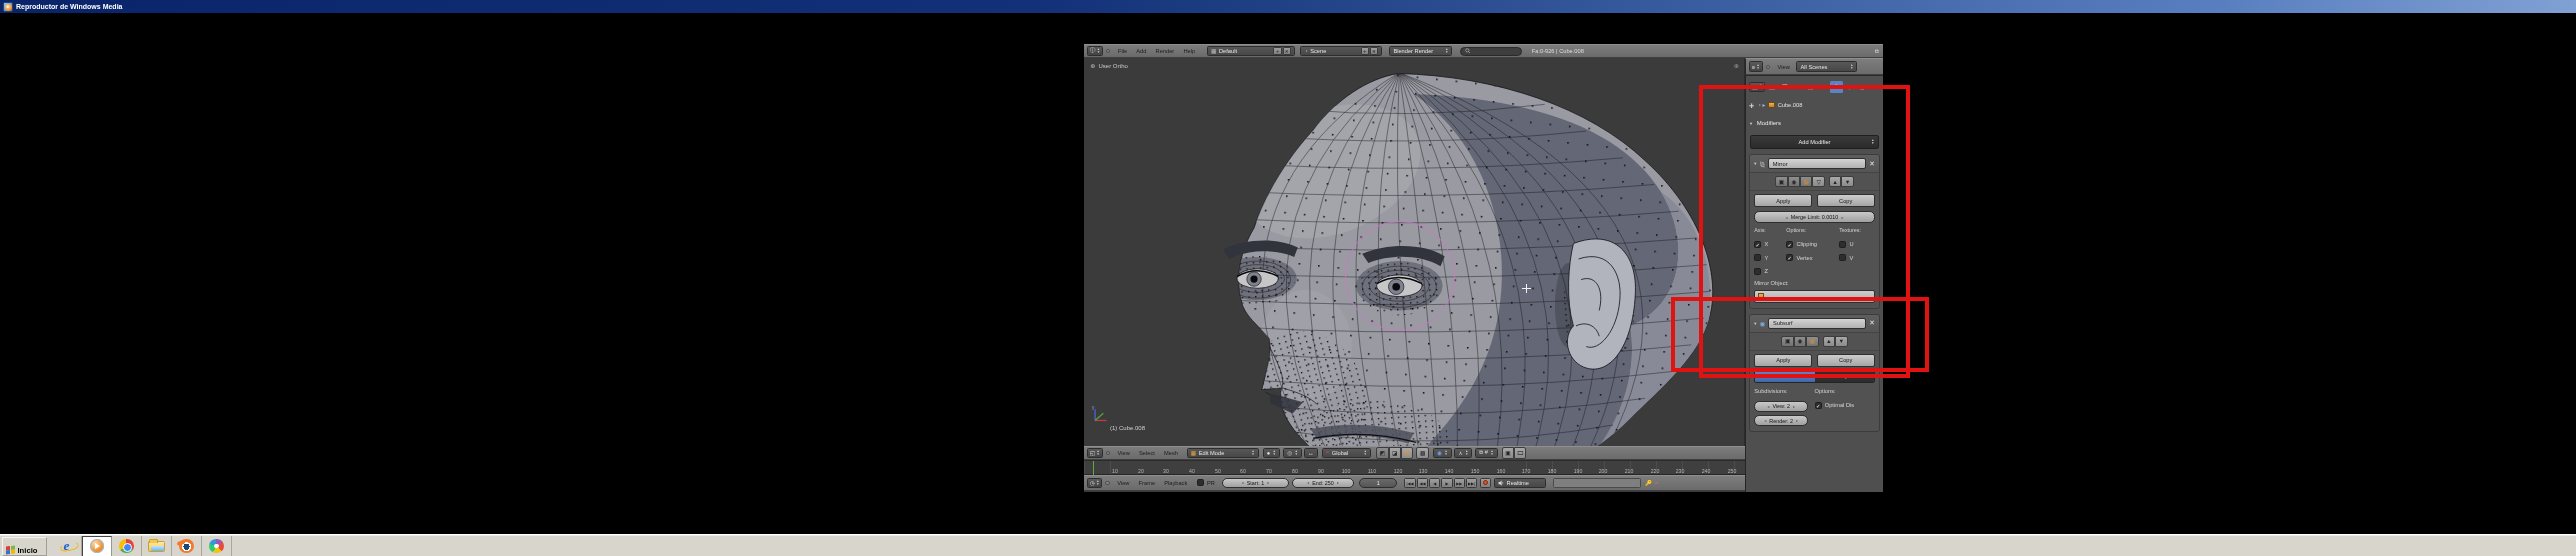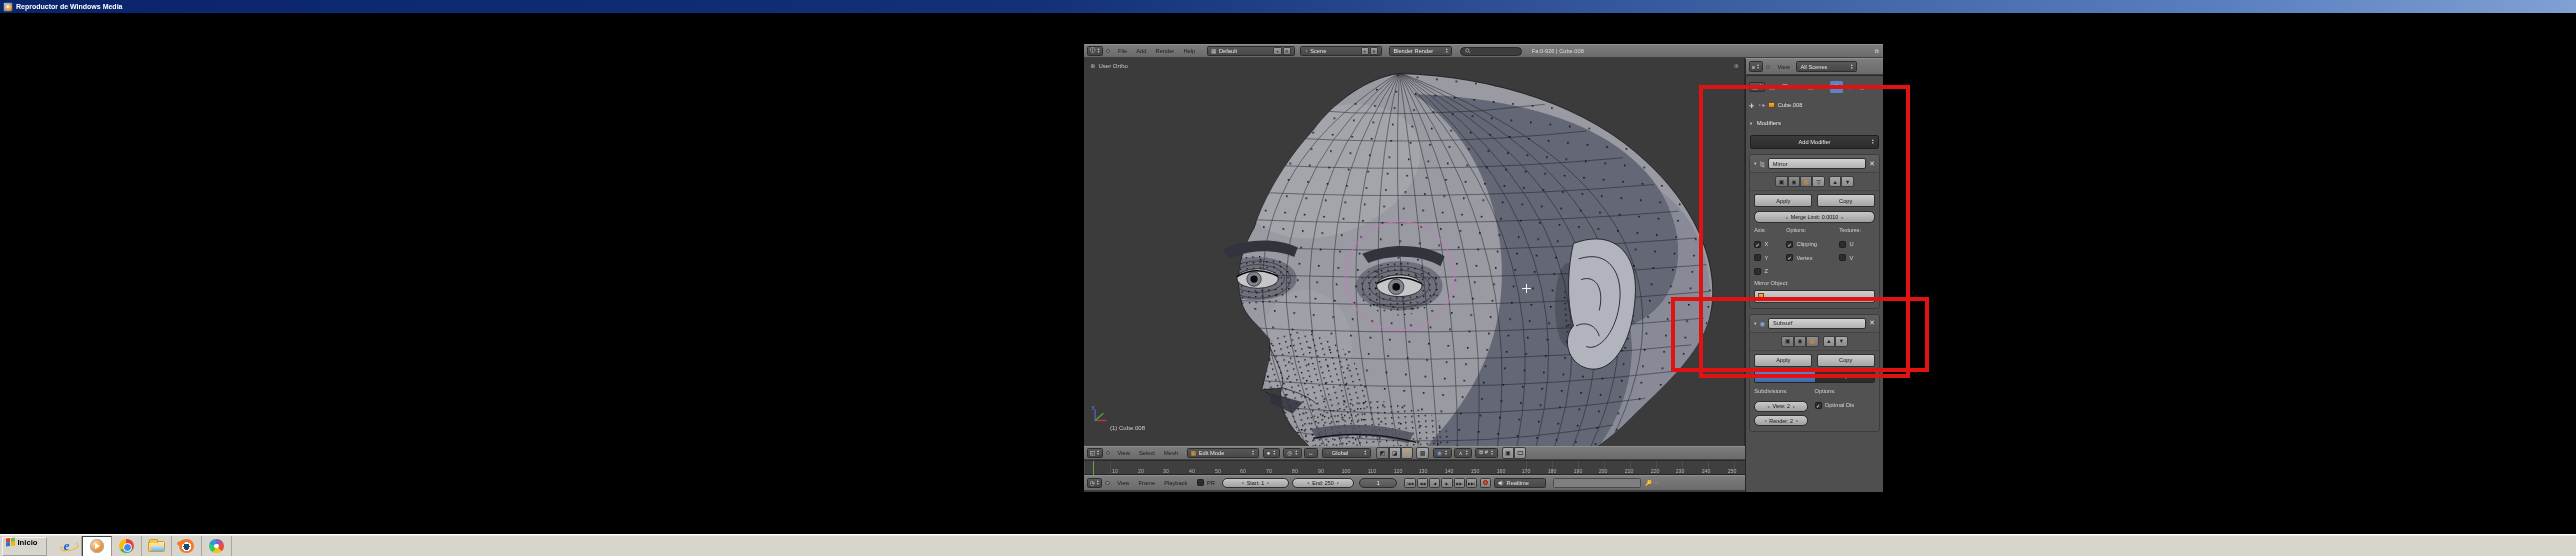--- a/index.html
+++ b/index.html
@@ -16,21 +16,21 @@
   .wmp-icon::before { content:""; position:absolute; left:1px; top:1px; width:7.2px; height:7.2px;
     border-radius:50%; background:radial-gradient(circle at 35% 30%,#ffd9a0,#f08a1d 70%,#b65c00); }
   .wmp-icon::after { content:""; position:absolute; left:3.6px; top:3.1px;
     border-left:3.1px solid #fff; border-top:1.8px solid transparent; border-bottom:1.8px solid transparent; }
   .title-text { color:#fff; font-weight:bold; font-size:7px; }
 
   
   .taskbar { position:absolute; left:0; top:534px; width:2968px; height:23px;
     background:#d8d5cd; border-top:0.5px solid #fff; box-shadow:inset 0 0.5px 0 #fdfdfb; }
   .start-btn { position:absolute; left:1.5px; top:1.5px; width:45px; height:19px;
-    background:#d8d5cd; border:1px outset #f5f3ef; display:flex; align-items:flex-start; gap:2.6px; padding-left:3.1px;}
+    background:#d8d5cd; border:1px outset #f5f3ef; display:flex; align-items:flex-end; gap:2.6px; padding-left:3.1px;}
   .winflag { width:9.3px; height:8.2px; display:grid; grid-template-columns:4.1px 4.1px; grid-template-rows:3.6px 3.6px; gap:0.5px; transform:skewY(-6deg);}
   .winflag i { display:block; }
   .winflag i:nth-child(1){background:#e03c31;} .winflag i:nth-child(2){background:#7bb944;}
   .winflag i:nth-child(3){background:#2e73c8;} .winflag i:nth-child(4){background:#f2b705;}
   .start-label { font-weight:bold; font-size:7.7px; color:#000; }
   .task-icons { position:absolute; left:52px; top:1px; height:20.6px; display:flex; }
   .task-tile { width:30px; height:20.6px; display:flex; align-items:center; justify-content:center;
     border-right:0.5px solid #aaa79f; }
   .task-tile.active { background:#fff; border:0.5px inset #9a978f; }
   .ie-e { font:bold italic 13.4px "Liberation Serif",serif; color:#1b64d0; position:relative; }

